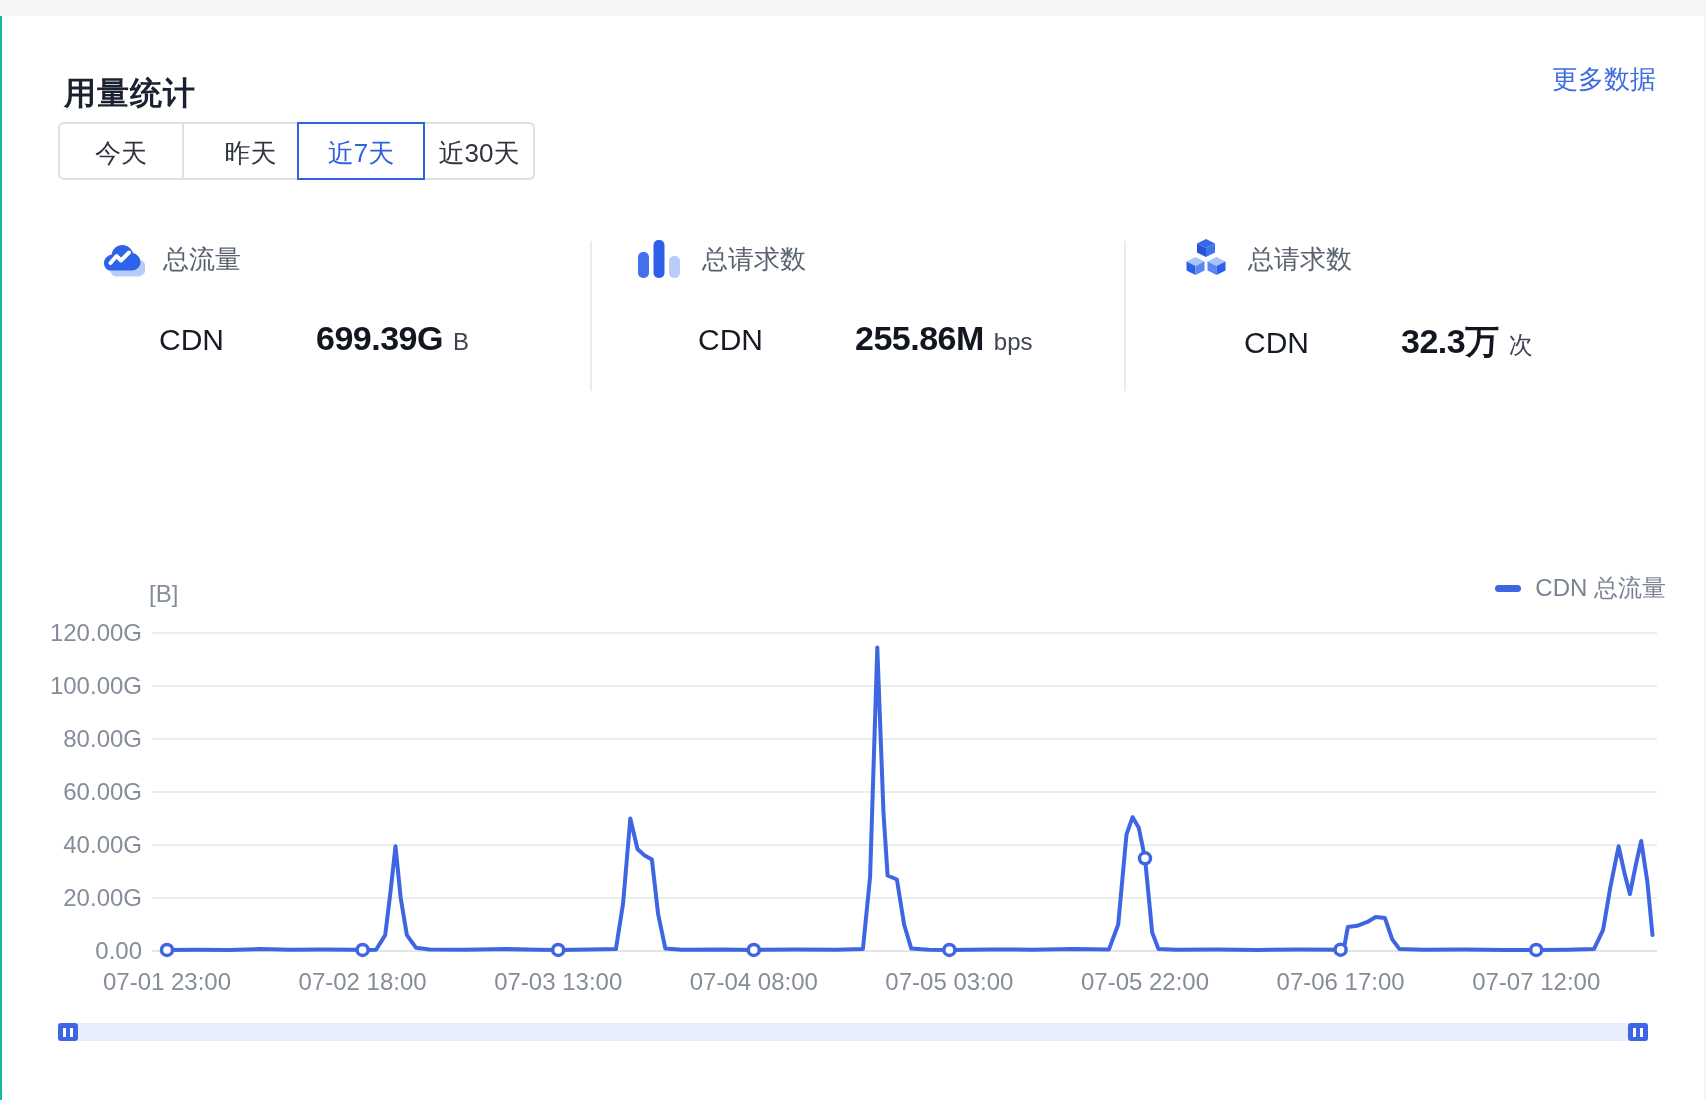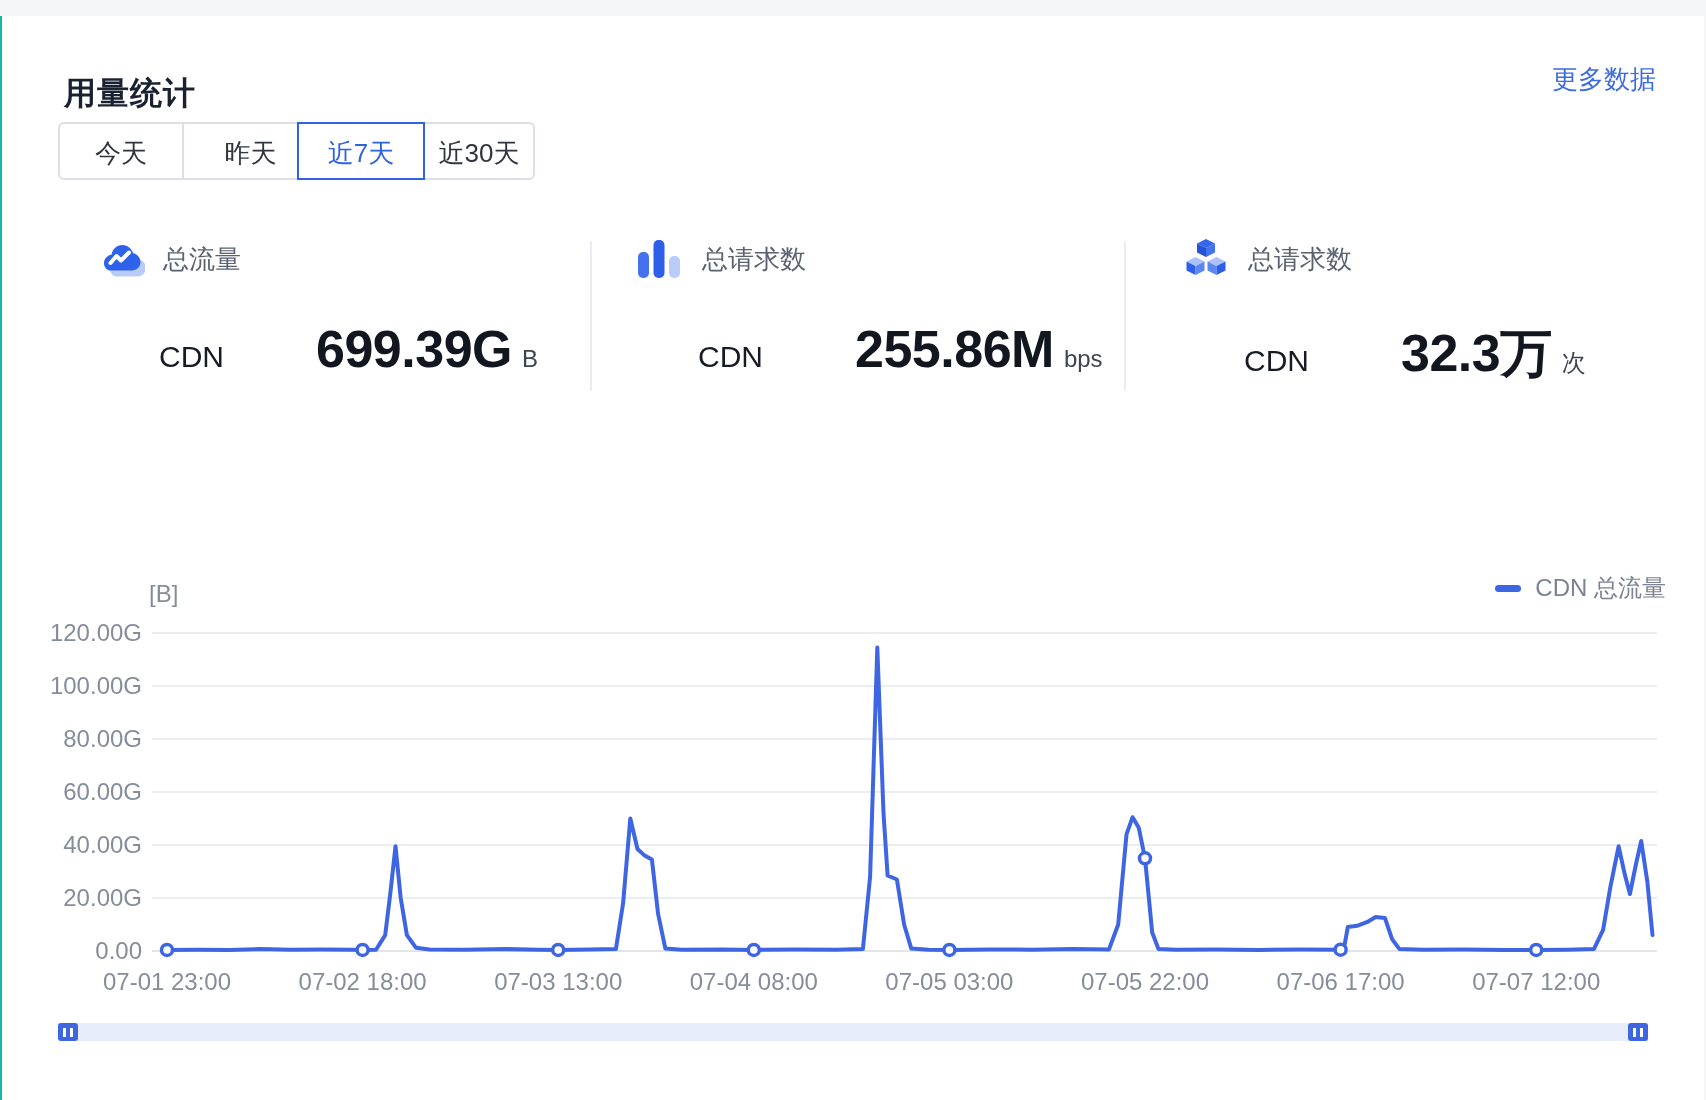--- a/index.html
+++ b/index.html
@@ -36,21 +36,21 @@
   .range-tab.active{border-color:#2f63e0;color:#2f63e0;z-index:2;}
   .rt-w1{width:126px;} .rt-w2{width:117px;padding-left:20px;} .rt-w3{width:128px;} .rt-w4{width:112px;}
   
   .stats{position:absolute;left:0;top:205px;width:1706px;height:180px;}
   .stat-card{position:absolute;top:14px;}
   .stat-card .head{display:flex;align-items:center;}
   .stat-card .head svg{width:48px;height:48px;flex:0 0 48px;}
   .stat-label{font-size:26px;color:#5a6270;margin-left:18px;}
   .stat-value-row{display:flex;align-items:baseline;margin-top:36px;padding-left:62px;}
   .stat-product{font-size:30px;color:#171b24;}
-  .stat-value{font-size:52px;font-weight:700;color:#12161f;margin-left:92px;letter-spacing:-0.5px;}
+  .stat-value{font-size:34px;font-weight:700;color:#12161f;margin-left:92px;letter-spacing:-0.5px;}
   .stat-unit{font-size:24px;color:#3f4450;margin-left:10px;}
   .stat-divider{position:absolute;top:20px;width:0;height:150px;border-left:2px solid #eaecf1;}
   
   .metric-tabs{
     position:absolute;left:53px;top:478px;width:1599px;height:53px;
     border-bottom:2px solid #eaecef;box-sizing:border-box;
   }
   .metric-tab{
     display:inline-block;margin-right:58px;font-size:28px;color:#33394a;
     cursor:pointer;position:relative;line-height:36px;

